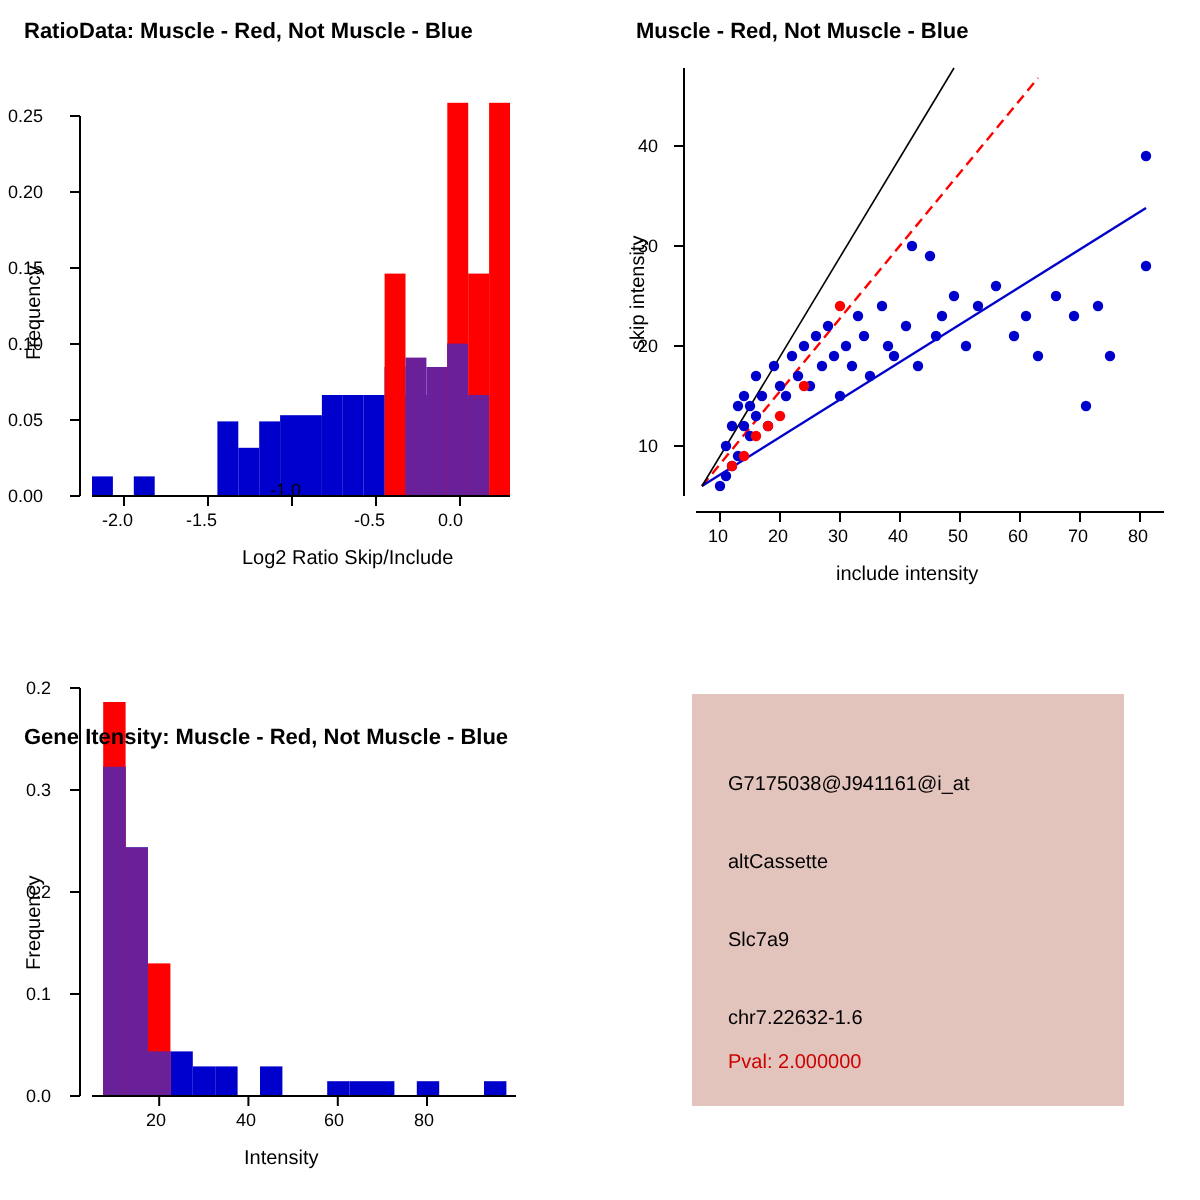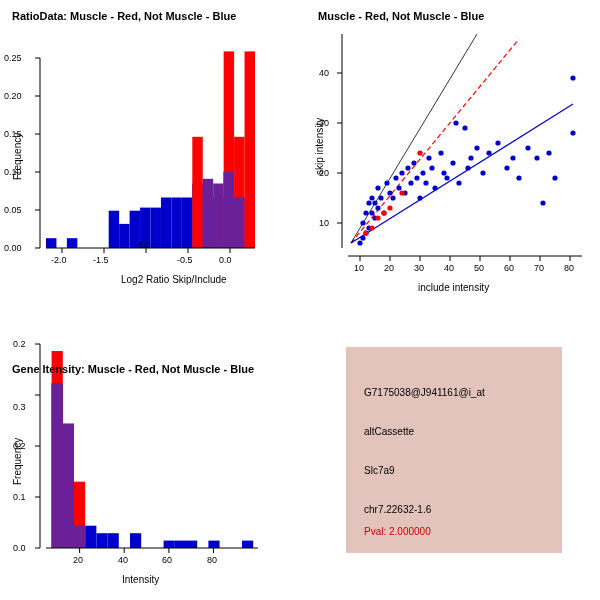--- a/index.html
+++ b/index.html
@@ -239,21 +239,21 @@
         <line x1="79.6" y1="248" x2="79.6" y2="253"></line>
         <line x1="124.2" y1="248" x2="124.2" y2="253"></line>
         <line x1="168.9" y1="248" x2="168.9" y2="253"></line>
         <line x1="213.5" y1="248" x2="213.5" y2="253"></line>
       </g>
     </svg>
 
     <div class="tick" style="position:absolute;left:13px;top:243px;">0.0</div>
     <div class="tick" style="position:absolute;left:13px;top:192px;">0.1</div>
     <div class="tick" style="position:absolute;left:13px;top:141px;">0.2</div>
-    <div class="tick" style="position:absolute;left:13px;top:90px;margin-top:12px;">0.3</div>
+    <div class="tick" style="position:absolute;left:13px;top:90px;">0.3</div>
     <div class="tick" style="position:absolute;left:13px;top:39px;">0.2</div>
 
     <div class="tick" style="position:absolute;left:73px;top:255px;">20</div>
     <div class="tick" style="position:absolute;left:118px;top:255px;">40</div>
     <div class="tick" style="position:absolute;left:162px;top:255px;">60</div>
     <div class="tick" style="position:absolute;left:207px;top:255px;">80</div>
 
     <div class="axlabel" style="position:absolute;left:122px;top:274px;">Intensity</div>
     <div class="axlabel vert" style="position:absolute;left:12px;top:185px;">Frequency</div>
   </div>

